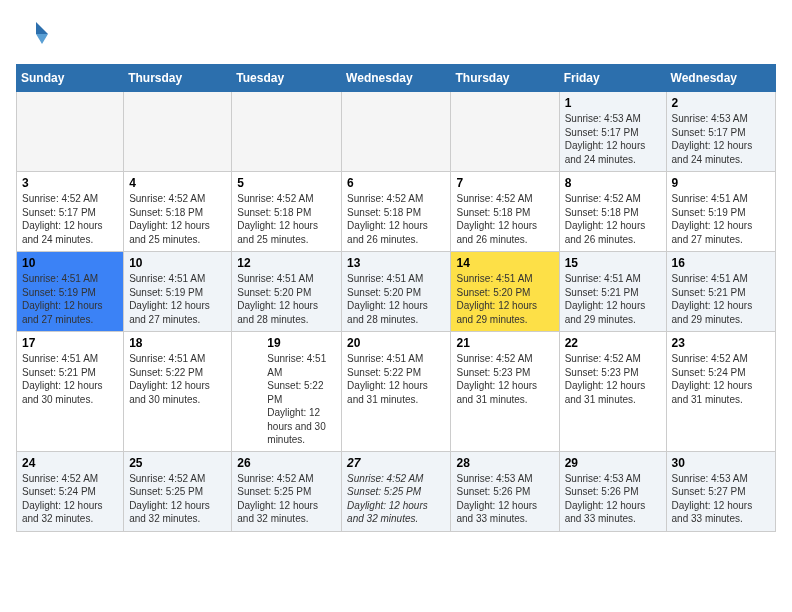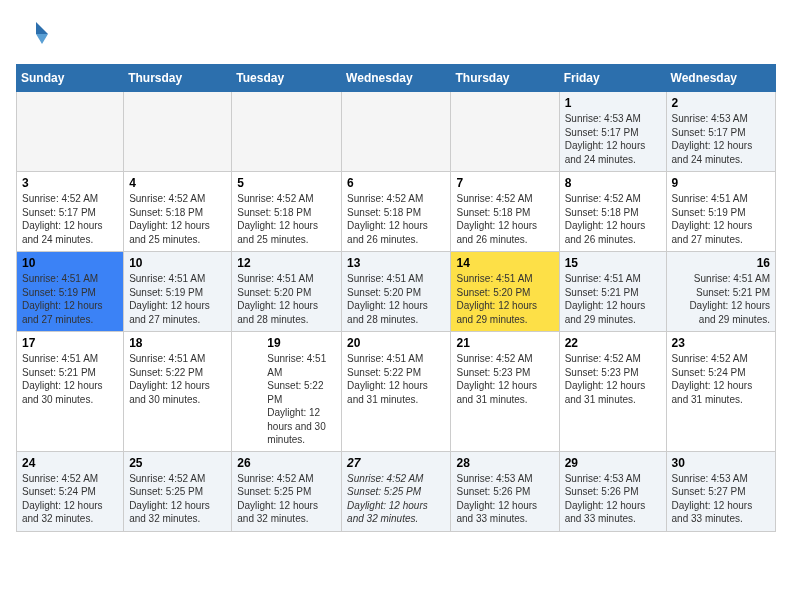--- a/index.html
+++ b/index.html
@@ -216,21 +216,21 @@
           <div class="day-info" style="white-space: pre-line;">Sunrise: 4:51 AM
 Sunset: 5:20 PM
 Daylight: 12 hours and 29 minutes.</div>
         </td>
         <td style="background: rgb(240, 244, 248);">
           <span class="day-num">15</span>
           <div class="day-info" style="white-space: pre-line;">Sunrise: 4:51 AM
 Sunset: 5:21 PM
 Daylight: 12 hours and 29 minutes.</div>
         </td>
-        <td style="background: rgb(240, 244, 248); text-align: right;">
+        <td style="background: rgb(240, 244, 248);">
           <span class="day-num">16</span>
           <div class="day-info" style="white-space: pre-line;">Sunrise: 4:51 AM
 Sunset: 5:21 PM
 Daylight: 12 hours and 29 minutes.</div>
         </td>
       </tr>
       <tr>
         <td style="background: rgb(255, 255, 255);">
           <span class="day-num">17</span>
           <div class="day-info" style="white-space: pre-line;">Sunrise: 4:51 AM

